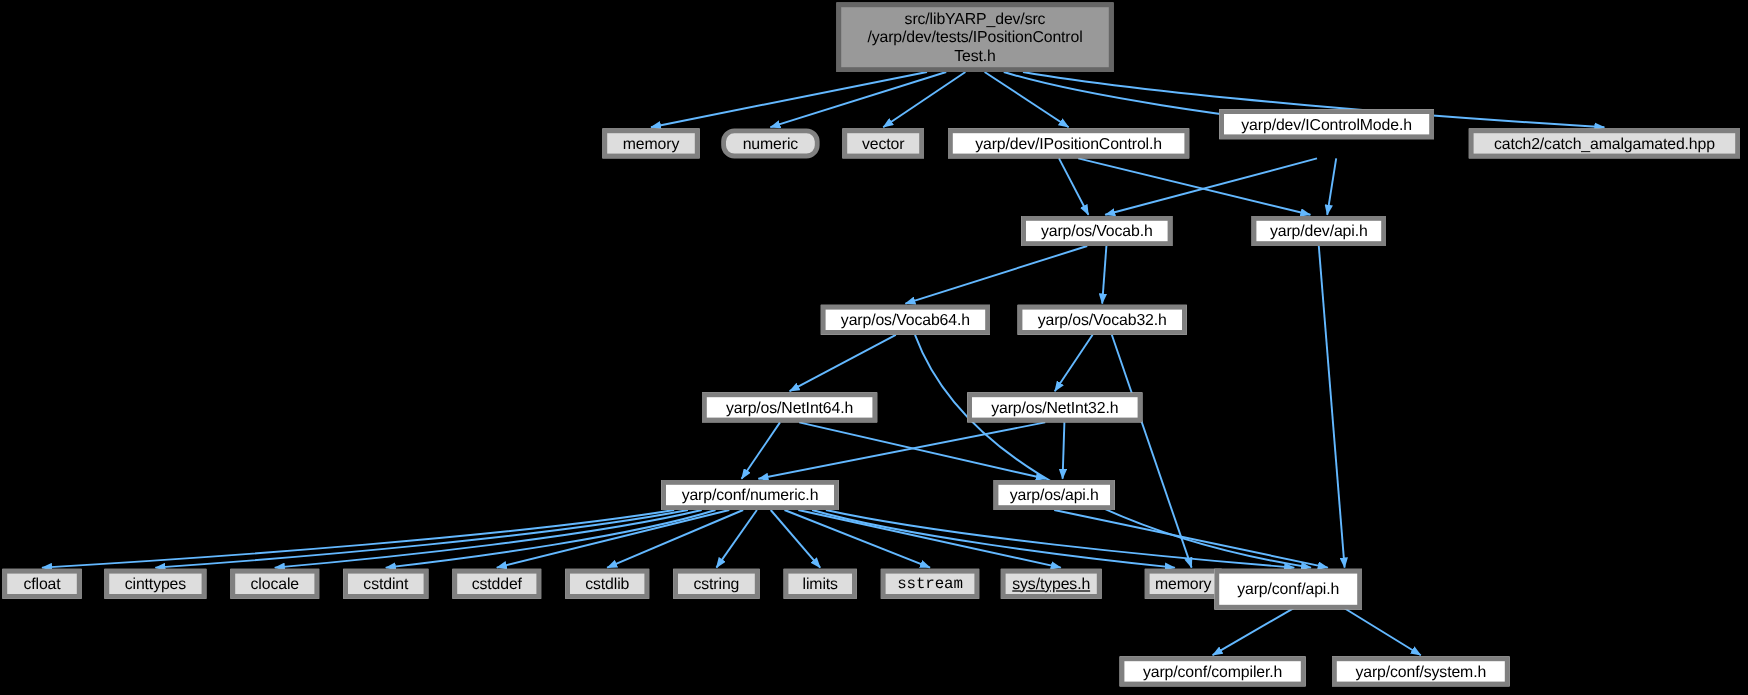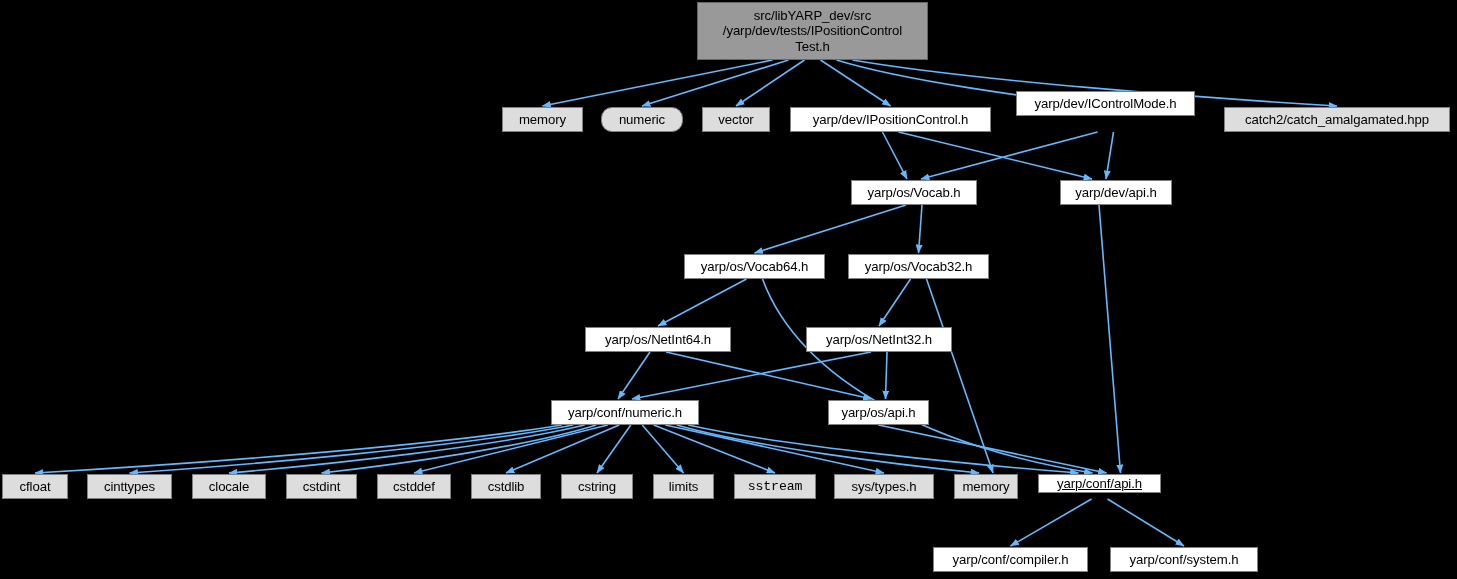--- a/index.html
+++ b/index.html
@@ -25,21 +25,21 @@
   .node {
     position: absolute;
     box-sizing: border-box;
     display: flex;
     align-items: center;
     justify-content: center;
     text-align: center;
     font-size: 13.2px;
     line-height: 15.5px;
     color: #000000;
-    border: 1px solid #be185d;
+    border: 4px solid #be185d;
     white-space: pre;
     letter-spacing: -0.1px;
   }
   .node.header {
     background: #dddddd;
     border-color: #808080;
   }
   .node.file {
     background: #ffffff;
     border-color: #808080;
@@ -100,35 +100,35 @@
       <div class="node root" style="left: 697px; top: 2px; width: 231px; height: 58px;">src/libYARP_dev/src
 /yarp/dev/tests/IPositionControl
 Test.h</div>
       <div class="node header" style="left: 502px; top: 107px; width: 81px; height: 25px;">memory</div>
       <div class="node header" style="left: 601px; top: 107px; width: 82px; height: 25px; border-radius: 11px;">numeric</div>
       <div class="node header" style="left: 702px; top: 107px; width: 68px; height: 25px;">vector</div>
       <div class="node file" style="left: 790px; top: 107px; width: 201px; height: 25px;">yarp/dev/IPositionControl.h</div>
       <div class="node file" style="left: 1016px; top: 91px; width: 179px; height: 25px;">yarp/dev/IControlMode.h</div>
       <div class="node header" style="left: 1224px; top: 107px; width: 226px; height: 25px;">catch2/catch_amalgamated.hpp</div>
       <div class="node file" style="left: 851px; top: 180px; width: 126px; height: 25px;">yarp/os/Vocab.h</div>
-      <div class="node file" style="left: 1043px; top: 180px; width: 112px; height: 25px; margin-left: 17px;">yarp/dev/api.h</div>
+      <div class="node file" style="left: 1043px; top: 180px; width: 112px; height: 25px;">yarp/dev/api.h</div>
       <div class="node file" style="left: 684px; top: 254px; width: 141px; height: 25px;">yarp/os/Vocab64.h</div>
       <div class="node file" style="left: 848px; top: 254px; width: 141px; height: 25px;">yarp/os/Vocab32.h</div>
       <div class="node file" style="left: 585px; top: 327px; width: 146px; height: 25px;">yarp/os/NetInt64.h</div>
       <div class="node file" style="left: 806px; top: 327px; width: 146px; height: 25px;">yarp/os/NetInt32.h</div>
       <div class="node file" style="left: 551px; top: 400px; width: 148px; height: 25px;">yarp/conf/numeric.h</div>
       <div class="node file" style="left: 828px; top: 400px; width: 101px; height: 25px;">yarp/os/api.h</div>
       <div class="node header" style="left: 2px; top: 474px; width: 66px; height: 25px;">cfloat</div>
       <div class="node header" style="left: 87px; top: 474px; width: 85px; height: 25px;">cinttypes</div>
       <div class="node header" style="left: 192px; top: 474px; width: 74px; height: 25px;">clocale</div>
       <div class="node header" style="left: 286px; top: 474px; width: 71px; height: 25px;">cstdint</div>
       <div class="node header" style="left: 377px; top: 474px; width: 74px; height: 25px;">cstddef</div>
       <div class="node header" style="left: 471px; top: 474px; width: 70px; height: 25px;">cstdlib</div>
       <div class="node header" style="left: 561px; top: 474px; width: 72px; height: 25px;">cstring</div>
       <div class="node header" style="left: 653px; top: 474px; width: 61px; height: 25px;">limits</div>
       <div class="node header" style="left: 734px; top: 474px; width: 82px; height: 25px; font-family: Liberation Mono, monospace;">sstream</div>
-      <div class="node header" style="left: 834px; top: 474px; width: 100px; height: 25px;">sys/types.h</div>
+      <div class="node header" style="left: 834px; top: 474px; width: 84px; height: 25px; text-decoration: underline;">sys/types.h</div>
       <div class="node header" style="left: 954px; top: 474px; width: 64px; height: 25px;">memory</div>
-      <div class="node file" style="left: 1038px; top: 474px; width: 123px; height: 19px; text-decoration: underline;">yarp/conf/api.h</div>
+      <div class="node file" style="left: 1012px; top: 474px; width: 123px; height: 34px;">yarp/conf/api.h</div>
       <div class="node file" style="left: 933px; top: 547px; width: 155px; height: 25px;">yarp/conf/compiler.h</div>
       <div class="node file" style="left: 1110px; top: 547px; width: 148px; height: 25px;">yarp/conf/system.h</div>
     </div>
 </div>
 
 </body></html>

